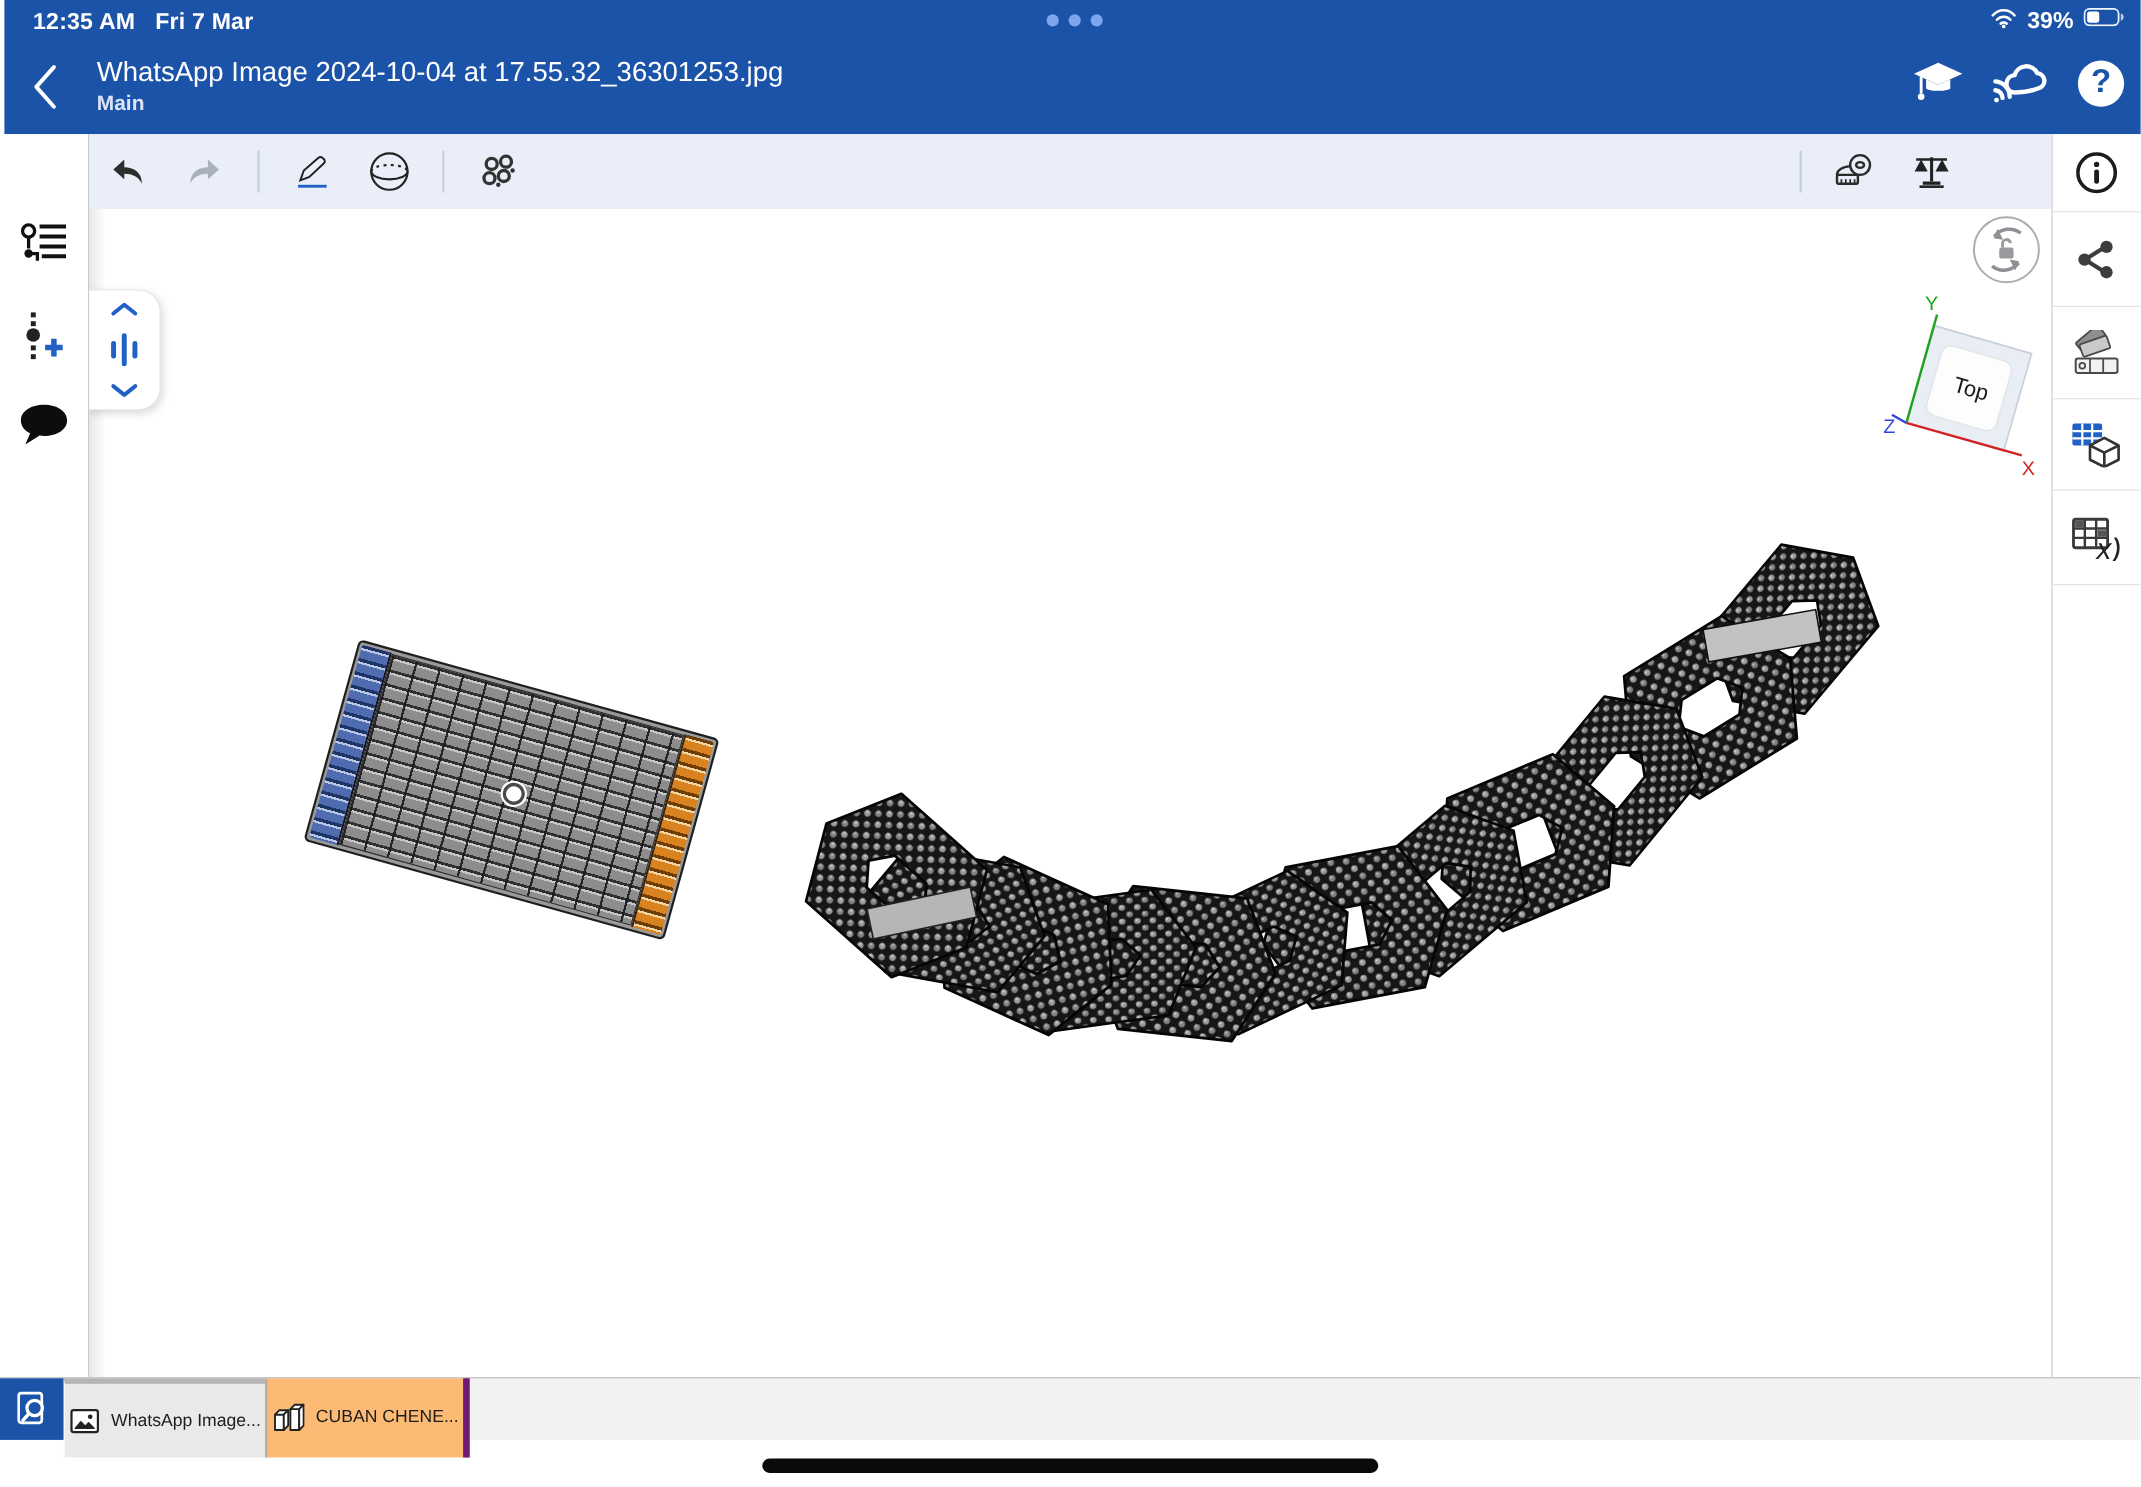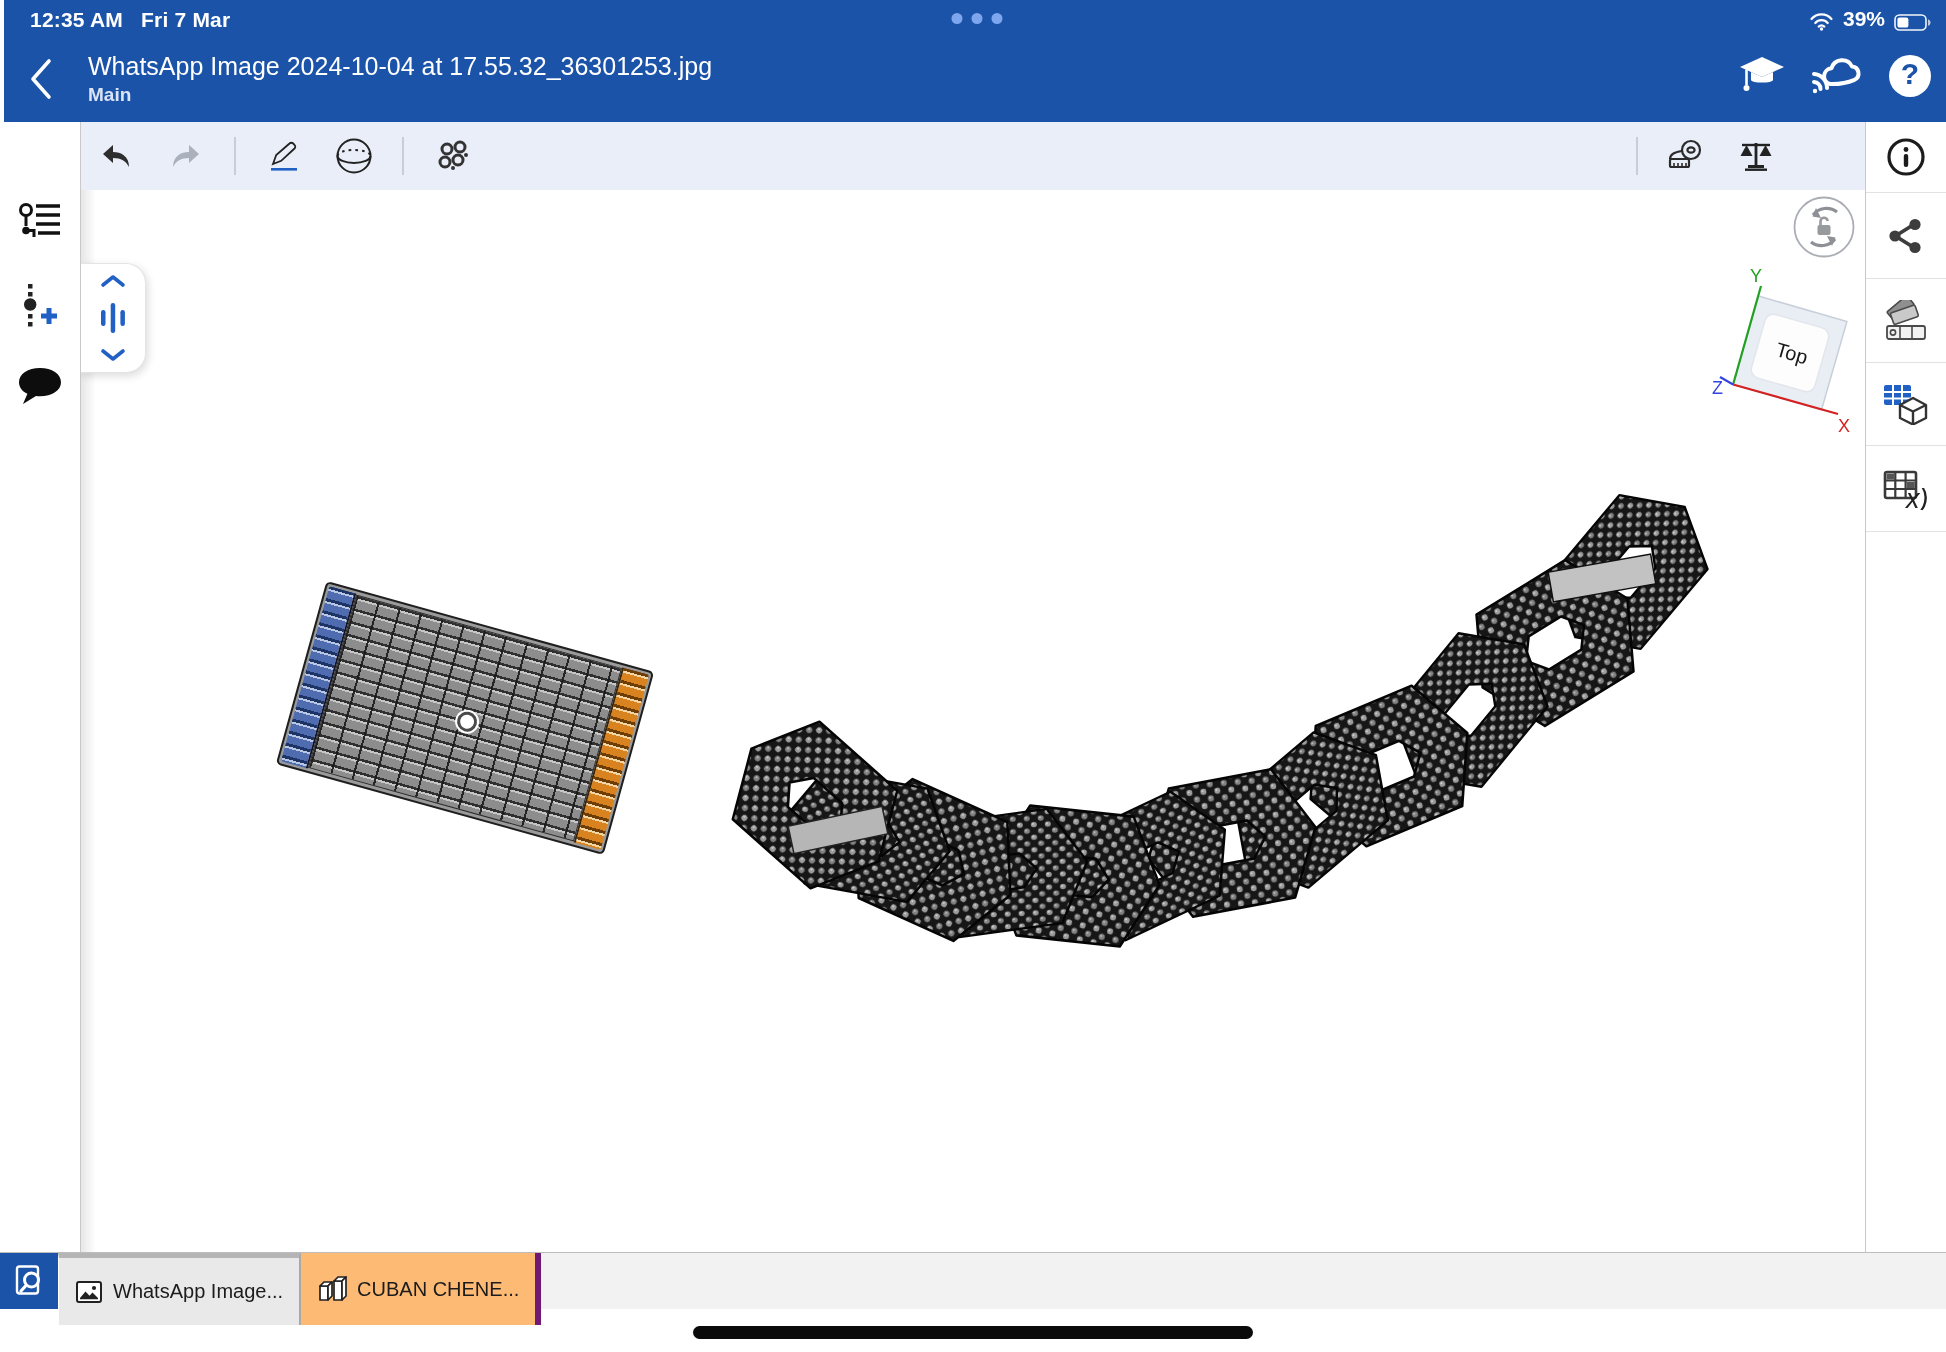--- a/index.html
+++ b/index.html
@@ -6,21 +6,21 @@
   #app{position:relative;width:1946px;height:1352px;overflow:hidden;
        font-family:"Liberation Sans",sans-serif;-webkit-font-smoothing:antialiased;}
 
   
   .topbar{position:absolute;left:4px;top:0;width:1946px;height:122px;background:#1b53a8;color:#fff;}
   .statusbar{position:absolute;left:0;top:0;right:0;height:38px;}
   .status-left{position:absolute;left:26px;top:8px;font-size:21px;font-weight:700;letter-spacing:.2px;}
   .status-left .date{font-weight:700;margin-left:18px;}
   .status-dots{position:absolute;left:50%;top:13px;transform:translateX(-50%);display:flex;gap:9px;}
   .status-dots i{width:11px;height:11px;border-radius:50%;background:#7ea6ee;display:block;}
-  .status-right{position:absolute;right:18px;top:7px;display:flex;align-items:flex-end;gap:9px;font-size:21px;font-weight:600;}
+  .status-right{position:absolute;right:18px;top:7px;display:flex;align-items:flex-start;gap:9px;font-size:21px;font-weight:600;}
   .header-row{position:absolute;left:0;top:38px;right:0;height:84px;padding-left:17px;}
   .back-btn{position:absolute;left:22px;top:18px;width:40px;height:48px;cursor:pointer;}
   .doc-title{position:absolute;left:84px;top:14px;font-size:25px;font-weight:400;white-space:nowrap;}
   .doc-subtitle{position:absolute;left:84px;top:46px;font-size:19px;color:#dbe4f5;font-weight:bold;}
   .header-icons{position:absolute;right:14px;top:12px;display:flex;gap:22px;align-items:center;}
   .hicon{width:52px;height:52px;display:flex;align-items:center;justify-content:center;cursor:pointer;}
 
   
   .toolbar{position:absolute;left:80px;top:122px;width:1786px;height:68px;background:#e9eef8;}
   .tb-group{position:absolute;top:0;height:68px;display:flex;align-items:center;gap:26px;}
@@ -61,21 +61,21 @@
   .plate-grid{position:absolute;left:30px;right:30px;top:3px;bottom:3px;border:1px solid #2b2b2b;
       background:
         repeating-linear-gradient(90deg,rgba(25,25,25,.9) 0 2px,rgba(0,0,0,0) 2px 22px),
         repeating-linear-gradient(180deg,#2f2f2f 0 2.5px,#c6c6c6 2.5px 4.5px,#8d8d8d 4.5px 13px);}
   .plate-origin{position:absolute;left:50%;top:50%;width:14px;height:14px;margin:-7px 0 0 -7px;
       background:#fff;border:3px solid #4a4a4a;border-radius:50%;box-shadow:0 0 0 2px #fff;}
 
   
   .tabbar{position:absolute;left:0;top:1252px;width:1946px;height:56px;background:#f2f2f2;border-top:1px solid #bdbdbd;display:flex;z-index:6;}
   .tab-search{width:58px;height:56px;background:#1b53a8;display:flex;align-items:center;justify-content:center;cursor:pointer;flex:none;}
-  .tab{height:72px;box-sizing:border-box;display:flex;align-items:center;gap:10px;padding:0 16px;font-size:20px;color:#1c1c1c;cursor:pointer;flex:none;}
+  .tab{height:72px;box-sizing:border-box;display:flex;align-items:center;gap:10px;padding:0 4px;font-size:16px;color:#1c1c1c;cursor:pointer;flex:none;}
   .tab.inactive{background:#e9e9e9;border-right:1px solid #a9a9a9;border-left:1px solid #fdfdfd;border-top:5px solid #b5b5b5;}
   .tab.active{background:#fdba74;border-left:1px solid #a9a9a9;border-right:6px solid #701a75;border-top:none;}
   .tab .ticon{display:flex;align-items:center;}
   .home-area{position:absolute;left:0;top:1308px;width:1946px;height:44px;background:#fff;}
   .home-indicator{position:absolute;left:693px;top:18px;width:560px;height:13px;border-radius:7px;background:#0a0a0a;}
 
   svg{display:block;}
   text{font-family:"Liberation Sans",sans-serif;}
 </style>
 </head>

